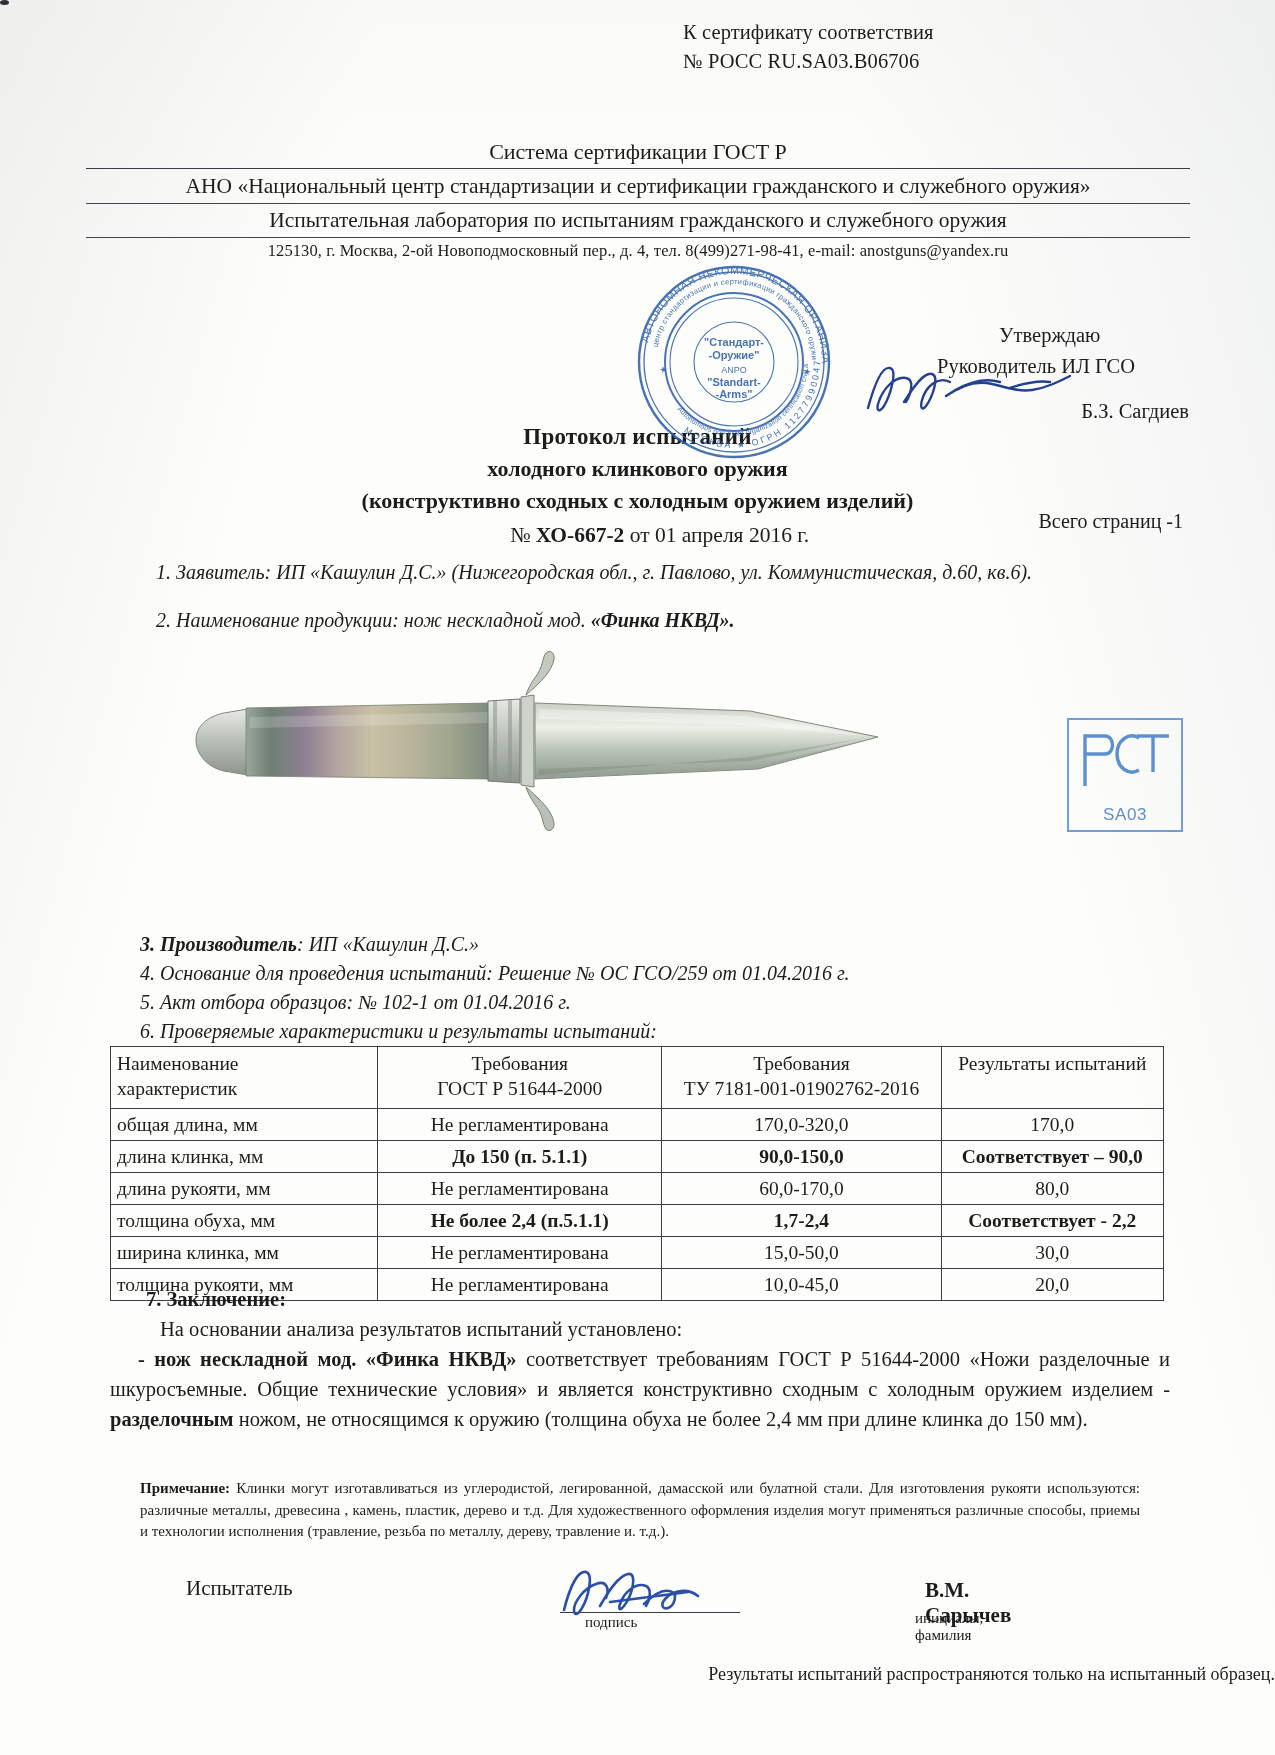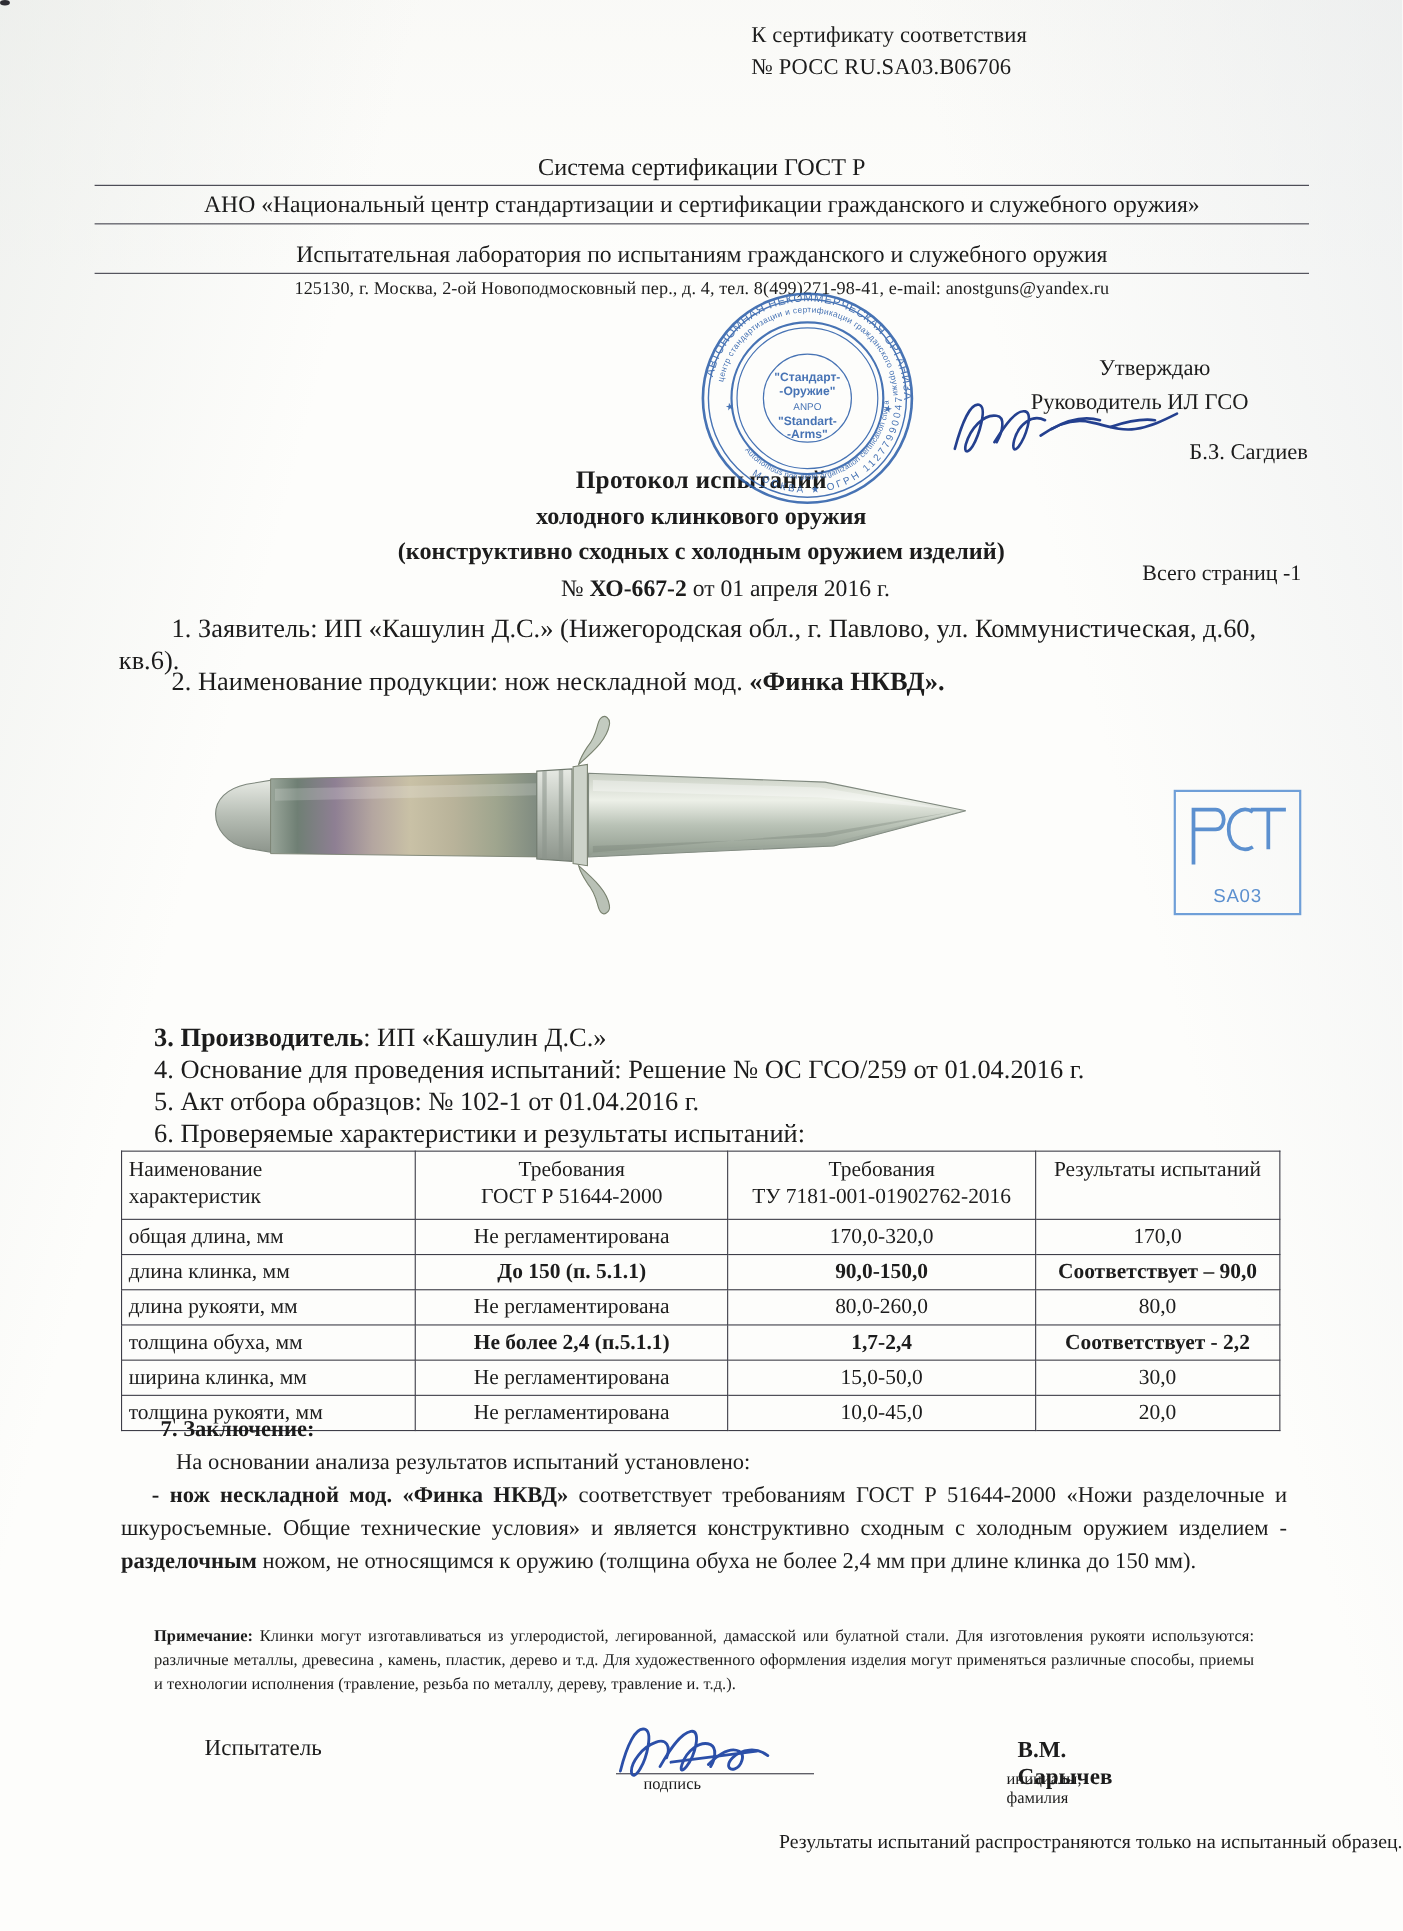--- a/index.html
+++ b/index.html
@@ -23,37 +23,37 @@
   }
   .page{position:relative;z-index:2;width:1275px;height:1755px;}
 
   .cert-ref{position:absolute;left:683px;top:18px;font-size:20.5px;line-height:29px;letter-spacing:.1px;}
 
   .org-block{position:absolute;left:86px;top:138px;width:1104px;text-align:center;}
   .org-sys{font-size:22px;line-height:28px;}
   .rule{height:0;border-top:1.6px solid #3b3b46;margin:2px 0 1px;}
   .rule.thin{border-top:1.3px solid #44444e;}
   .org-name{font-size:21.5px;line-height:30px;padding:1px 8px 0;}
-  .org-lab{font-size:21.5px;line-height:29px;padding-top:12px;font-family:Liberation Serif, serif;}
+  .org-lab{font-size:21.5px;line-height:29px;padding-top:1px;font-family:Liberation Serif, serif;}
   .org-att{font-size:21.5px;line-height:29px;}
   .org-addr{font-size:16.5px;line-height:24px;letter-spacing:.1px;}
 
   .approve{position:absolute;right:86px;top:320px;text-align:left;font-size:20.5px;line-height:31px;width:252px;}
   .approve .ln1{padding-left:62px;}
 
   .signer{position:absolute;right:86px;top:400px;font-size:20.5px;}
 
   .title-block{position:absolute;left:0;top:420px;width:1275px;text-align:center;}
   .t-main{font-size:23px;font-weight:bold;line-height:33px;letter-spacing:.2px;}
   .t-sub{font-size:22px;font-weight:bold;line-height:32px;}
   .t-num{font-size:21.5px;line-height:33px;margin-top:2px;padding-left:44px;}
   .t-num b{font-weight:bold;}
   .pages-note{position:absolute;right:92px;top:510px;font-size:20px;}
 
-  .sec{position:absolute;font-size:24px;line-height:29px;}
+  .sec{position:absolute;font-size:20px;line-height:29px;font-style:italic;}
   .sec b{font-weight:bold;}
   #s1{left:108px;top:558px;width:1068px;text-indent:48px;}
   #s2{left:108px;top:606px;width:1068px;text-indent:48px;}
   #s3{left:140px;top:930px;}
   #s4{left:140px;top:959px;}
   #s5{left:140px;top:988px;}
   #s6{left:140px;top:1017px;}
 
   
   .knife-wrap{position:absolute;left:190px;top:645px;width:700px;height:190px;}
@@ -230,21 +230,21 @@
       </tr>
       <tr>
         <td class="c-name">длина клинка, мм</td>
         <td class="c-gost bold">До 150 (п. 5.1.1)</td>
         <td class="c-tu bold">90,0-150,0</td>
         <td class="c-res bold">Соответствует – 90,0</td>
       </tr>
       <tr>
         <td class="c-name">длина рукояти, мм</td>
         <td class="c-gost">Не регламентирована</td>
-        <td class="c-tu">80,0-260,0</td>
+        <td class="c-tu">60,0-170,0</td>
         <td class="c-res">80,0</td>
       </tr>
       <tr>
         <td class="c-name">толщина обуха, мм</td>
         <td class="c-gost bold">Не более 2,4 (п.5.1.1)</td>
         <td class="c-tu bold">1,7-2,4</td>
         <td class="c-res bold">Соответствует - 2,2</td>
       </tr>
       <tr>
         <td class="c-name">ширина клинка, мм</td>

